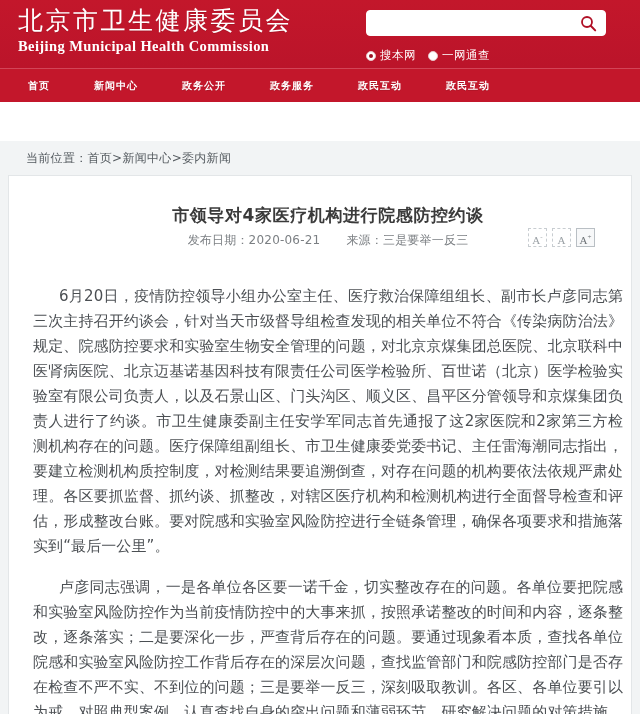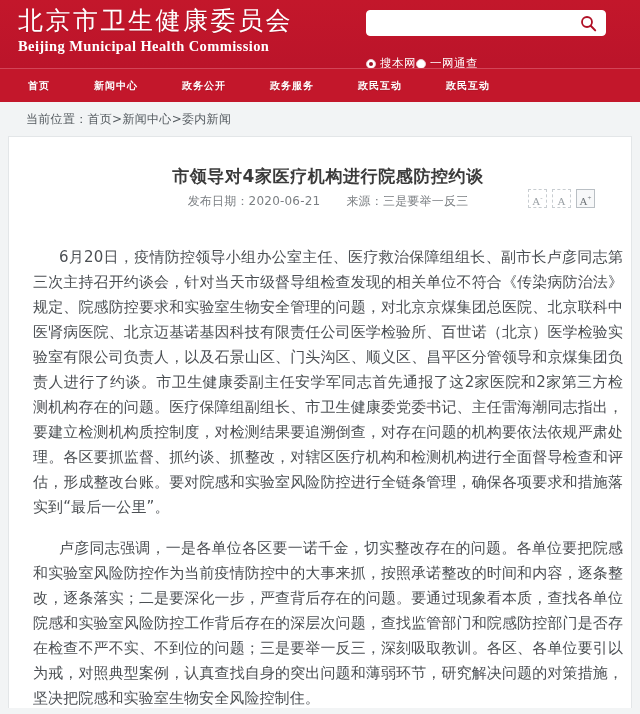--- a/index.html
+++ b/index.html
@@ -75,23 +75,24 @@
     width: 26px; height: 21px;
     background: transparent;
     border: 0;
     cursor: pointer;
     padding: 0;
     display: flex; align-items: center; justify-content: center;
   }
   .search-btn svg { display: block; }
 
   .radio-row {
-    margin-top: 20px;
-    display: flex;
-    align-items: center;
+    margin-top: 12px;
+    display: flex;
+    align-items: center;
+    gap: 12px;
     color: #ffffff;
     font-size: 11.5px;
     font-family: "DejaVu Sans", sans-serif;
   }
   .radio-opt { display: flex; align-items: center; gap: 4px; cursor: pointer; }
   .radio-dot {
     width: 10px; height: 10px; border-radius: 50%;
     background: #ffffff;
     border: 1px solid #e8c3c8;
     position: relative;
@@ -132,20 +133,21 @@
   .nav-item:last-child { margin-right: 0; }
 
   
   .crumb-band {
     width: 640px;
     height: 34px;
     background: #f2f4f5;
     display: flex;
     align-items: center;
     padding-left: 26px;
+    margin-top: 39px;
   }
   .crumb {
     font-family: "DejaVu Sans", sans-serif;
     font-size: 12px;
     color: #555b60;
     letter-spacing: .3px;
     white-space: nowrap;
   }
 
   

